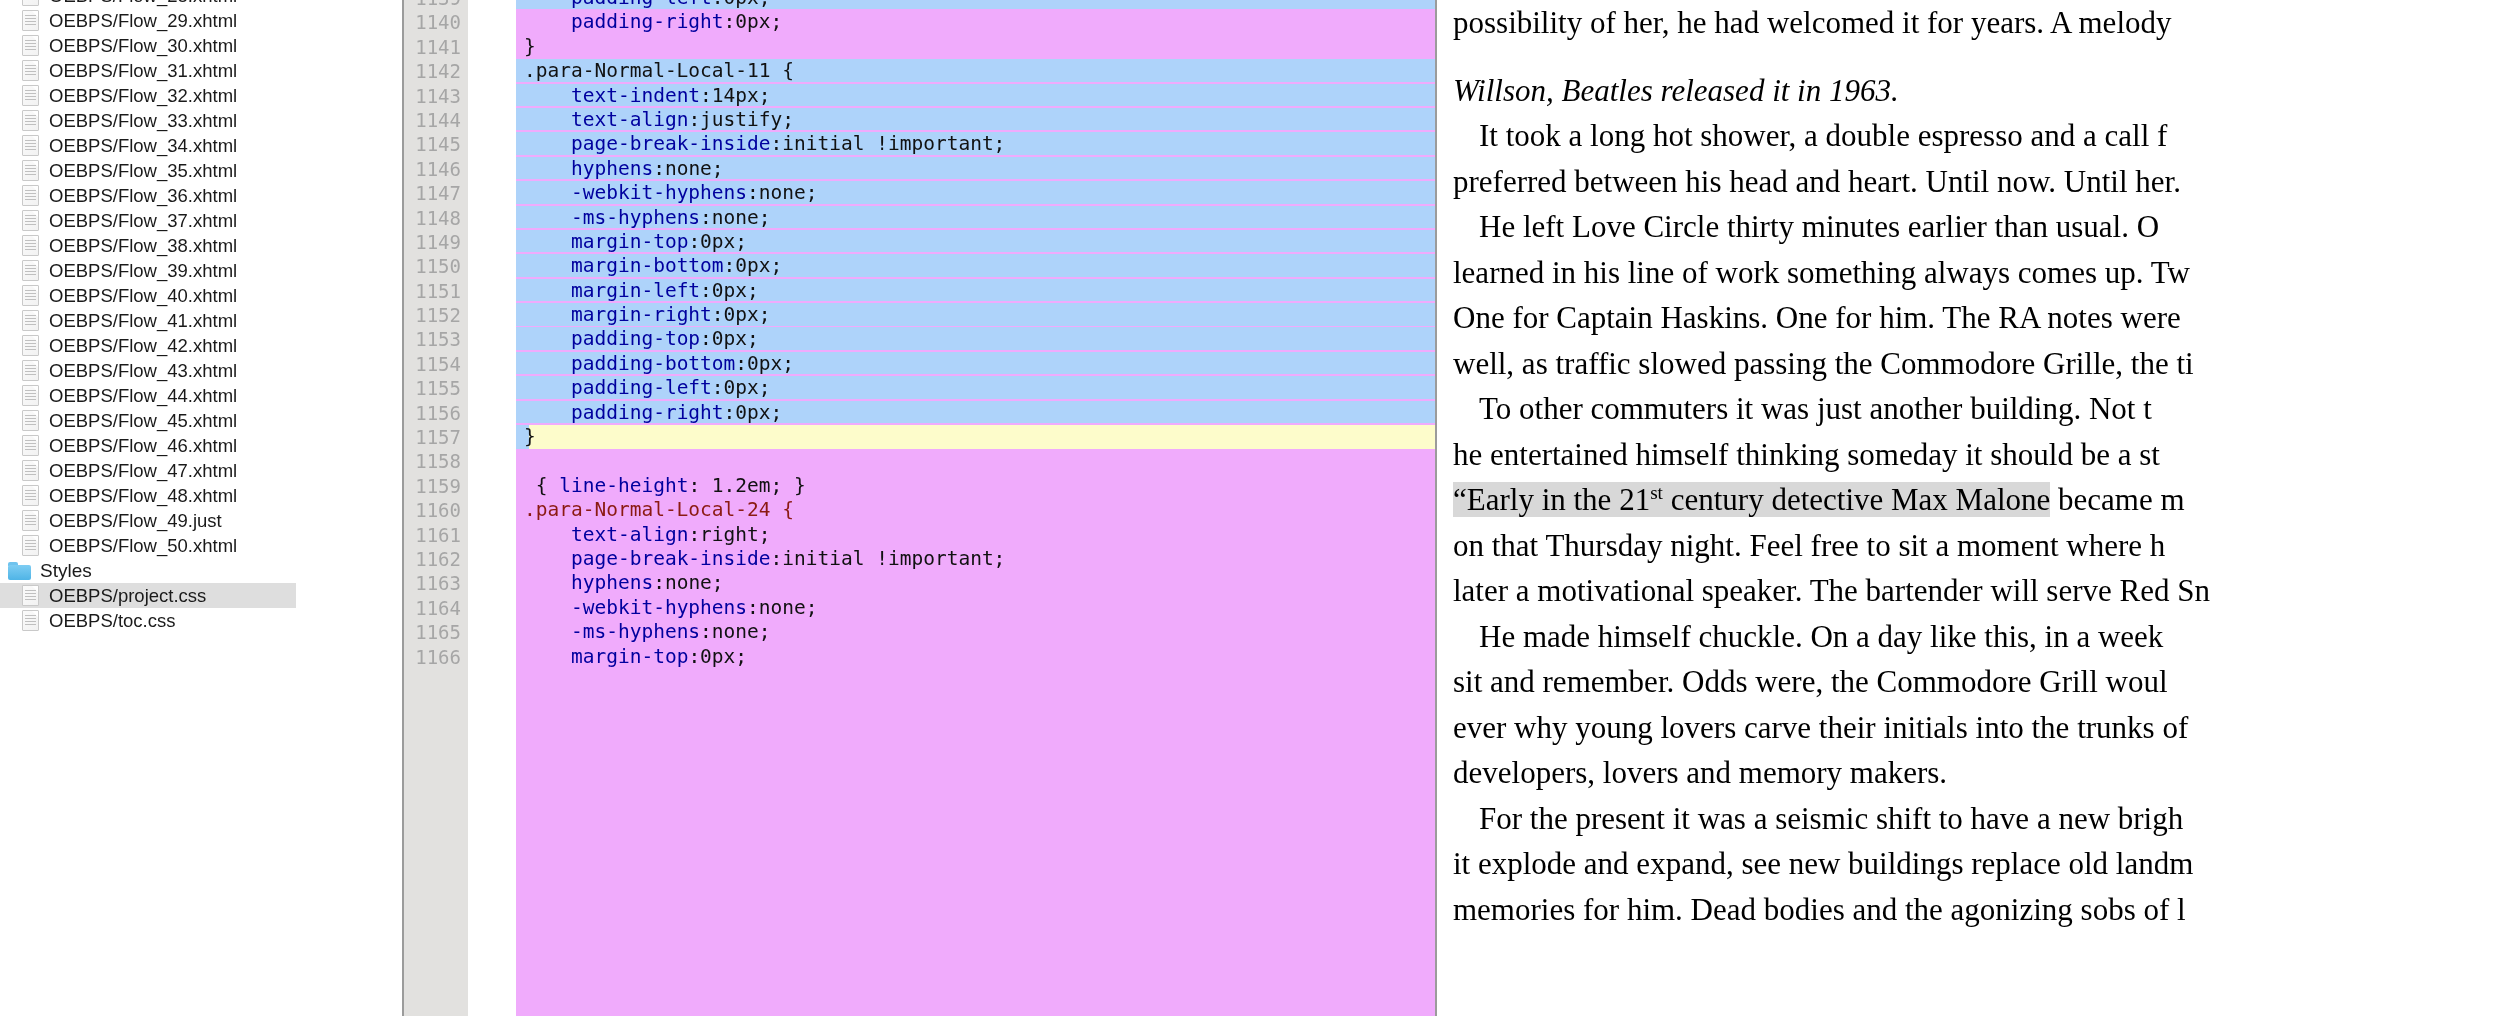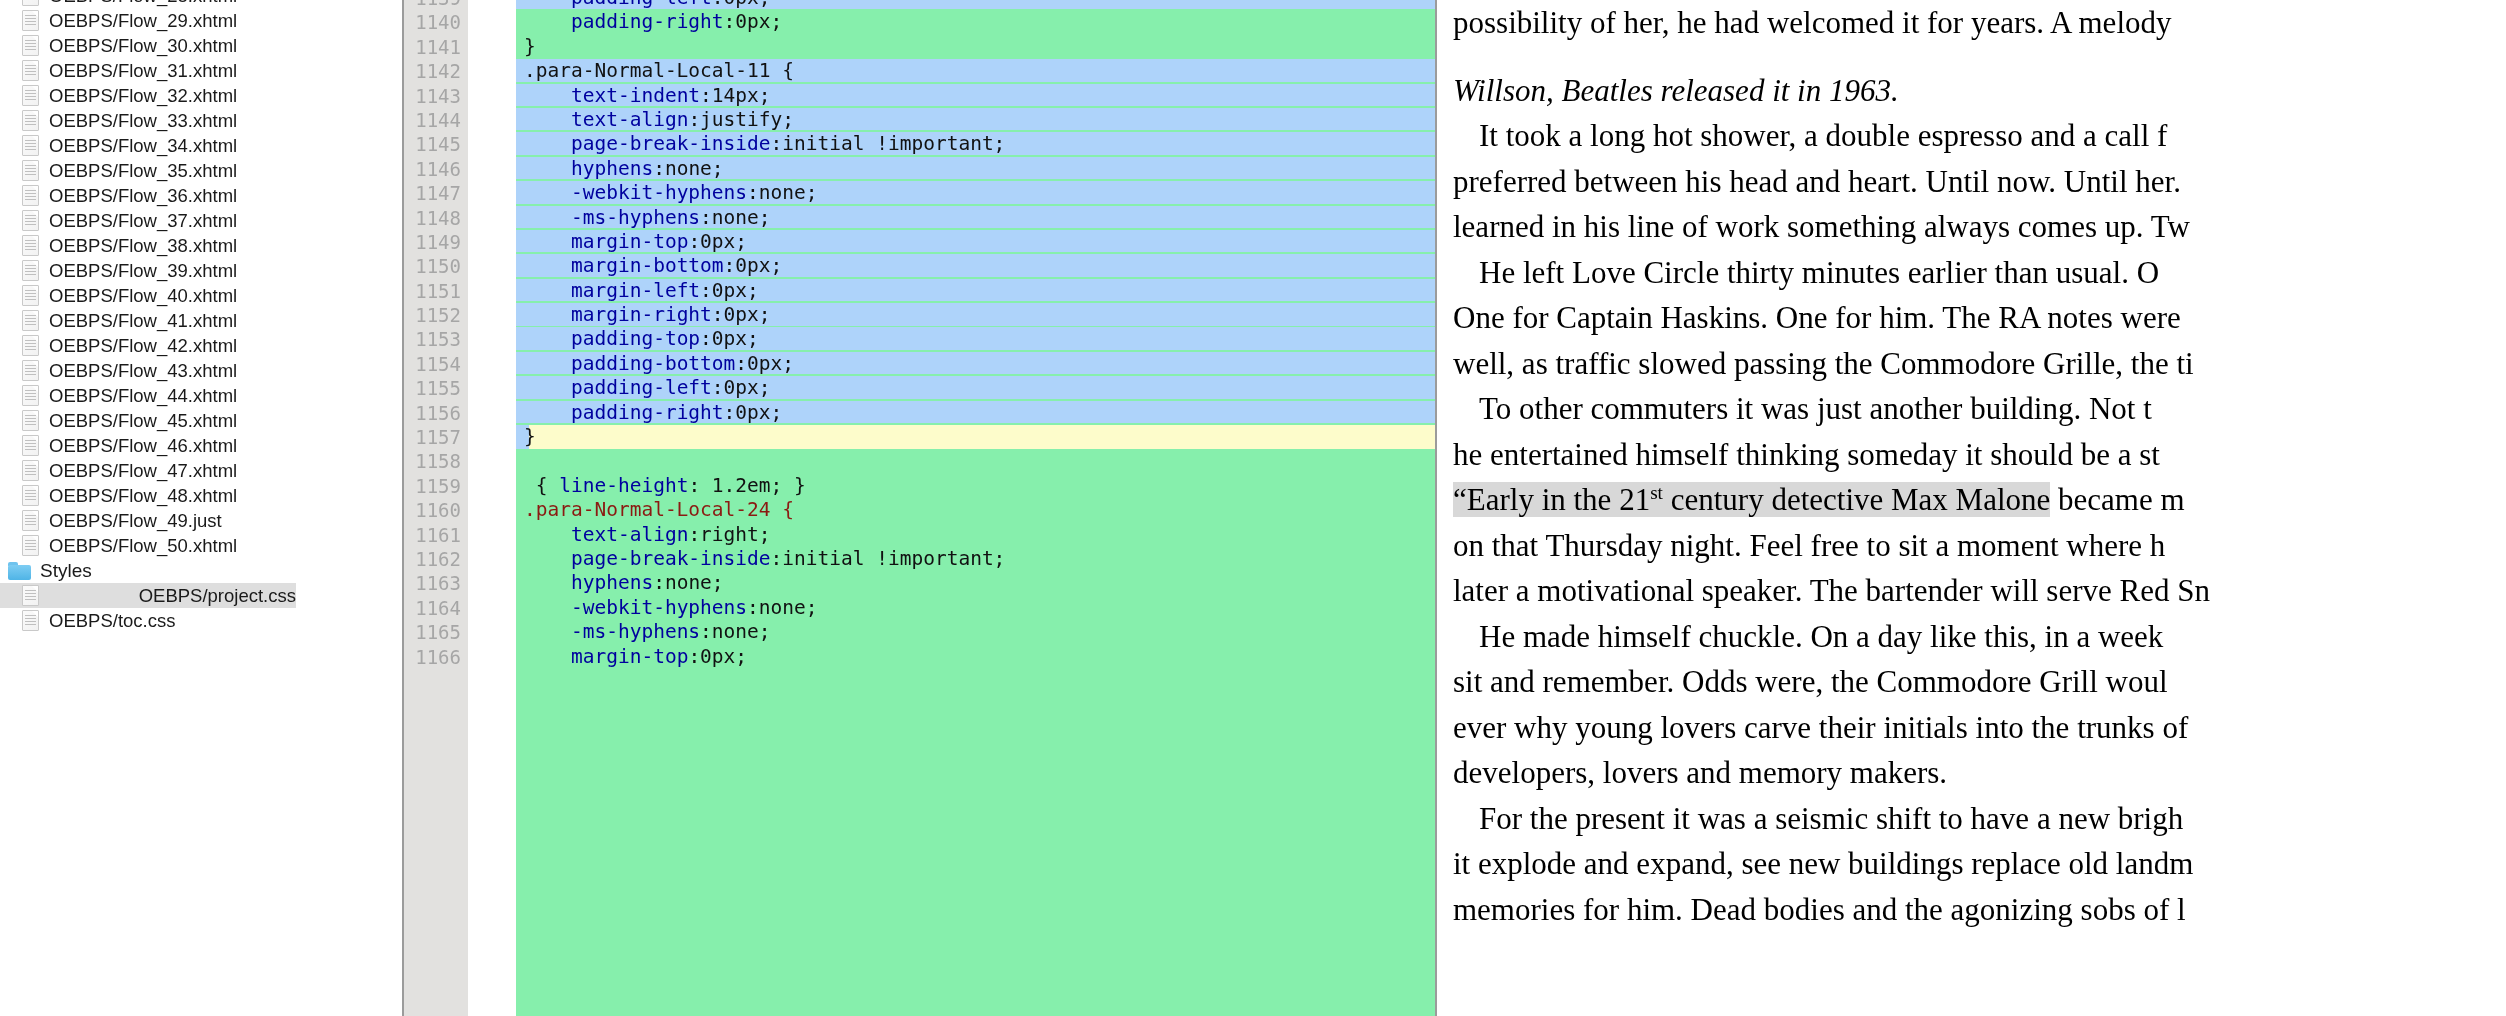--- a/index.html
+++ b/index.html
@@ -24,21 +24,21 @@
     display: flex; align-items: center;
     height: 25px;
     padding-left: 4px;
     white-space: nowrap;
     font-size: 18.5px;
     color: #1a1a1a;
     font-family: "Liberation Sans", sans-serif;
   }
   .tree-row.file { padding-left: 22px; }
   .tree-row.folder { padding-left: 8px; font-size: 19px; }
-  .tree-row.selected { background: #dedede; justify-content: space-between; }
+  .tree-row.selected { background: #dedede; }
 
   .doc-icon {
     width: 17px; height: 21px;
     flex: 0 0 17px;
     margin-right: 10px;
     position: relative;
     background: linear-gradient(135deg,#fbfbfb 0%, #f2f2f2 100%);
     border: 1px solid #c9c9c9;
     border-radius: 1px;
   }
@@ -94,21 +94,21 @@
     border-left: 2px solid #9b9b9b;
     text-align: right;
     padding-right: 7px;
     font-family: "DejaVu Sans Mono", monospace;
     font-size: 19px;
     color: #a6a6a6;
   }
   .codearea {
     width: 1014px;
     position: relative;
-    background: #86efac;
+    background: #f0abfc;
     font-family: "DejaVu Sans Mono", monospace;
     font-size: 19.5px;
     white-space: pre;
   }
   .ln, .cl { height: 24.4px; line-height: 24.4px; }
   .cl { position: relative; padding-left: 8px; color:#111; }
   .cl .hl-blue {
     position:absolute; left:0; right:0; top:0; height:22.5px;
     background:#aed3fa; z-index:0;
   }
@@ -301,22 +301,22 @@
       </div>
     <div class="codearea" id="codearea"><div class="cl" style="margin-top: -14px;"><span class="hl-blue"></span><span class="t">    <span class="prop">padding-left</span><span class="val">:0px;</span></span></div><div class="cl"><span class="t">    <span class="prop">padding-right</span><span class="val">:0px;</span></span></div><div class="cl"><span class="t"><span class="brace">}</span></span></div><div class="cl"><span class="hl-blue"></span><span class="t"><span class="sel">.para-Normal-Local-11 {</span></span></div><div class="cl"><span class="hl-blue"></span><span class="t">    <span class="prop">text-indent</span><span class="val">:14px;</span></span></div><div class="cl"><span class="hl-blue"></span><span class="t">    <span class="prop">text-align</span><span class="val">:justify;</span></span></div><div class="cl"><span class="hl-blue"></span><span class="t">    <span class="prop">page-break-inside</span><span class="val">:initial !important;</span></span></div><div class="cl"><span class="hl-blue"></span><span class="t">    <span class="prop">hyphens</span><span class="val">:none;</span></span></div><div class="cl"><span class="hl-blue"></span><span class="t">    <span class="prop">-webkit-hyphens</span><span class="val">:none;</span></span></div><div class="cl"><span class="hl-blue"></span><span class="t">    <span class="prop">-ms-hyphens</span><span class="val">:none;</span></span></div><div class="cl"><span class="hl-blue"></span><span class="t">    <span class="prop">margin-top</span><span class="val">:0px;</span></span></div><div class="cl"><span class="hl-blue"></span><span class="t">    <span class="prop">margin-bottom</span><span class="val">:0px;</span></span></div><div class="cl"><span class="hl-blue"></span><span class="t">    <span class="prop">margin-left</span><span class="val">:0px;</span></span></div><div class="cl"><span class="hl-blue"></span><span class="t">    <span class="prop">margin-right</span><span class="val">:0px;</span></span></div><div class="cl"><span class="hl-blue"></span><span class="t">    <span class="prop">padding-top</span><span class="val">:0px;</span></span></div><div class="cl"><span class="hl-blue"></span><span class="t">    <span class="prop">padding-bottom</span><span class="val">:0px;</span></span></div><div class="cl"><span class="hl-blue"></span><span class="t">    <span class="prop">padding-left</span><span class="val">:0px;</span></span></div><div class="cl"><span class="hl-blue"></span><span class="t">    <span class="prop">padding-right</span><span class="val">:0px;</span></span></div><div class="cl"><span class="hl-yellow"></span><span class="hl-cursor"></span><span class="t"><span class="brace">}</span></span></div><div class="cl"><span class="t"></span></div><div class="cl"><span class="t"><span class="brace"> { </span><span class="prop">line-height</span><span class="val">: 1.2em; }</span></span></div><div class="cl"><span class="t"><span class="selred">.para-Normal-Local-24 {</span></span></div><div class="cl"><span class="t">    <span class="prop">text-align</span><span class="val">:right;</span></span></div><div class="cl"><span class="t">    <span class="prop">page-break-inside</span><span class="val">:initial !important;</span></span></div><div class="cl"><span class="t">    <span class="prop">hyphens</span><span class="val">:none;</span></span></div><div class="cl"><span class="t">    <span class="prop">-webkit-hyphens</span><span class="val">:none;</span></span></div><div class="cl"><span class="t">    <span class="prop">-ms-hyphens</span><span class="val">:none;</span></span></div><div class="cl"><span class="t">    <span class="prop">margin-top</span><span class="val">:0px;</span></span></div></div>
   </div>
 
   <div class="preview">
     <div class="preview-inner" id="previewinner">
         <div class="pv-line">possibility of her, he had welcomed it for years. A melody</div>
         <div class="pv-line ital">Willson, Beatles released it in 1963.</div>
         <div class="pv-line indent">It took a long hot shower, a double espresso and a call f</div>
         <div class="pv-line">preferred between his head and heart. Until now. Until her.</div>
+        <div class="pv-line indent">He left Love Circle thirty minutes earlier than usual. O</div>
         <div class="pv-line">learned in his line of work something always comes up. Tw</div>
-        <div class="pv-line indent">He left Love Circle thirty minutes earlier than usual. O</div>
         <div class="pv-line">One for Captain Haskins. One for him. The RA notes were</div>
         <div class="pv-line">well, as traffic slowed passing the Commodore Grille, the ti</div>
         <div class="pv-line indent">To other commuters it was just another building. Not t</div>
         <div class="pv-line">he entertained himself thinking someday it should be a st</div>
         <div class="pv-line"><span class="pv-mark"><span>“Early in the 21</span><sup>st</sup><span> century detective Max Malone</span></span><span> became m</span></div>
         <div class="pv-line">on that Thursday night. Feel free to sit a moment where h</div>
         <div class="pv-line">later a motivational speaker. The bartender will serve Red Sn</div>
         <div class="pv-line indent">He made himself chuckle. On a day like this, in a week</div>
         <div class="pv-line">sit and remember. Odds were, the Commodore Grill woul</div>
         <div class="pv-line">ever why young lovers carve their initials into the trunks of</div>

